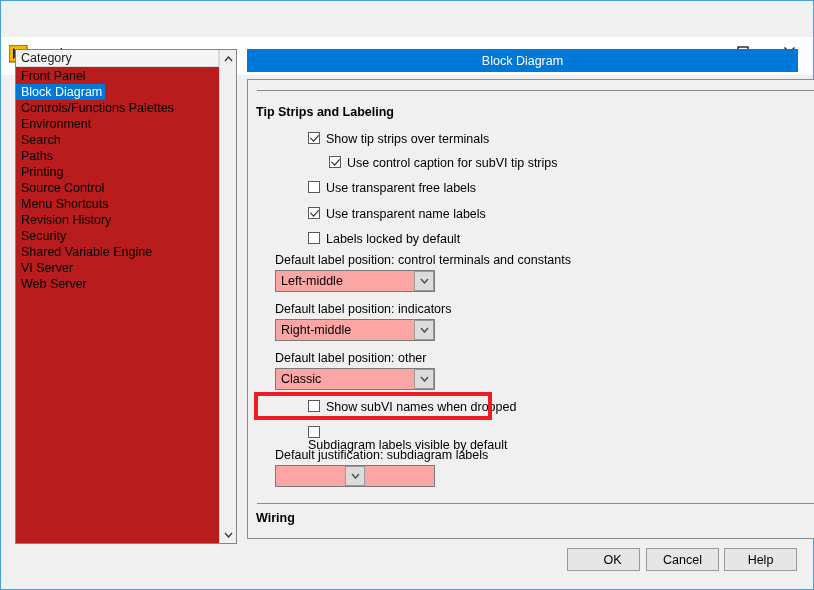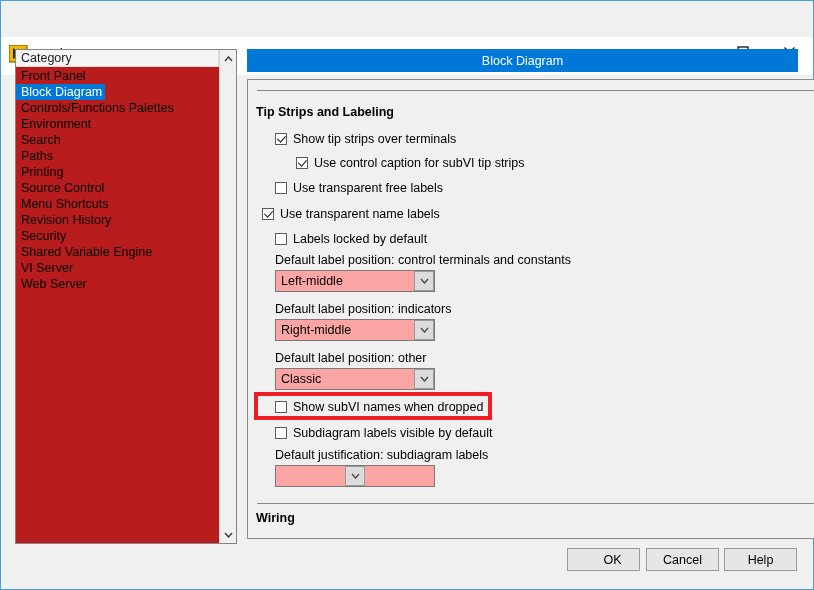--- a/index.html
+++ b/index.html
@@ -202,22 +202,22 @@
     font-size: 12.5px;
     font-weight: bold;
     color: #000;
     white-space: nowrap;
   }
 
   
   .cbrow {
     position: absolute;
     display: flex;
-    align-items: center;
-    white-space: nowrap;
+    white-space: nowrap;
+    margin-left: 33px;
   }
   .cbox {
     width: 12px;
     height: 12px;
     box-sizing: border-box;
     border: 1px solid #5a5a5a;
     background: #ffffff;
     margin-right: 6px;
     flex: none;
     position: relative;
@@ -391,21 +391,21 @@
       <div class="cbrow" style="left:48px; top:76px;">
         <span class="cbox checked"></span>
         <span class="cblabel">Use control caption for subVI tip strips</span>
       </div>
 
       <div class="cbrow" style="left:27px; top:101px;">
         <span class="cbox"></span>
         <span class="cblabel">Use transparent free labels</span>
       </div>
 
-      <div class="cbrow" style="left:14px; top:127px;">
+      <div class="cbrow" style="left:27px; top:127px;">
         <span class="cbox checked"></span>
         <span class="cblabel">Use transparent name labels</span>
       </div>
 
       <div class="cbrow" style="left:27px; top:152px;">
         <span class="cbox"></span>
         <span class="cblabel">Labels locked by default</span>
       </div>
 
       <div class="flabel" style="left:27px; top:173px;">Default label position: control terminals and constants</div>
@@ -436,21 +436,21 @@
               <polyline points="1,1 4.5,5 8,1" fill="none" stroke="#4a4a4a" stroke-width="1.4"></polyline>
             </svg>
         </span>
       </div>
 
       <div class="cbrow" style="left:27px; top:320px;">
         <span class="cbox"></span>
         <span class="cblabel">Show subVI names when dropped</span>
       </div>
 
-      <div class="cbrow" style="left:27px; top:346px;">
+      <div class="cbrow" style="left:27px; top:346px;flex-direction:column;">
         <span class="cbox"></span>
         <span class="cblabel">Subdiagram labels visible by default</span>
       </div>
 
       <div class="flabel" style="left:27px; top:368px;">Default justification: subdiagram labels</div>
       <div class="combo" style="left:27px; top:385px;flex-direction:column;">
         <span class="ctext">Middle</span>
         <span class="cbtn">
           <svg width="9" height="6" viewBox="0 0 9 6">
               <polyline points="1,1 4.5,5 8,1" fill="none" stroke="#4a4a4a" stroke-width="1.4"></polyline>

